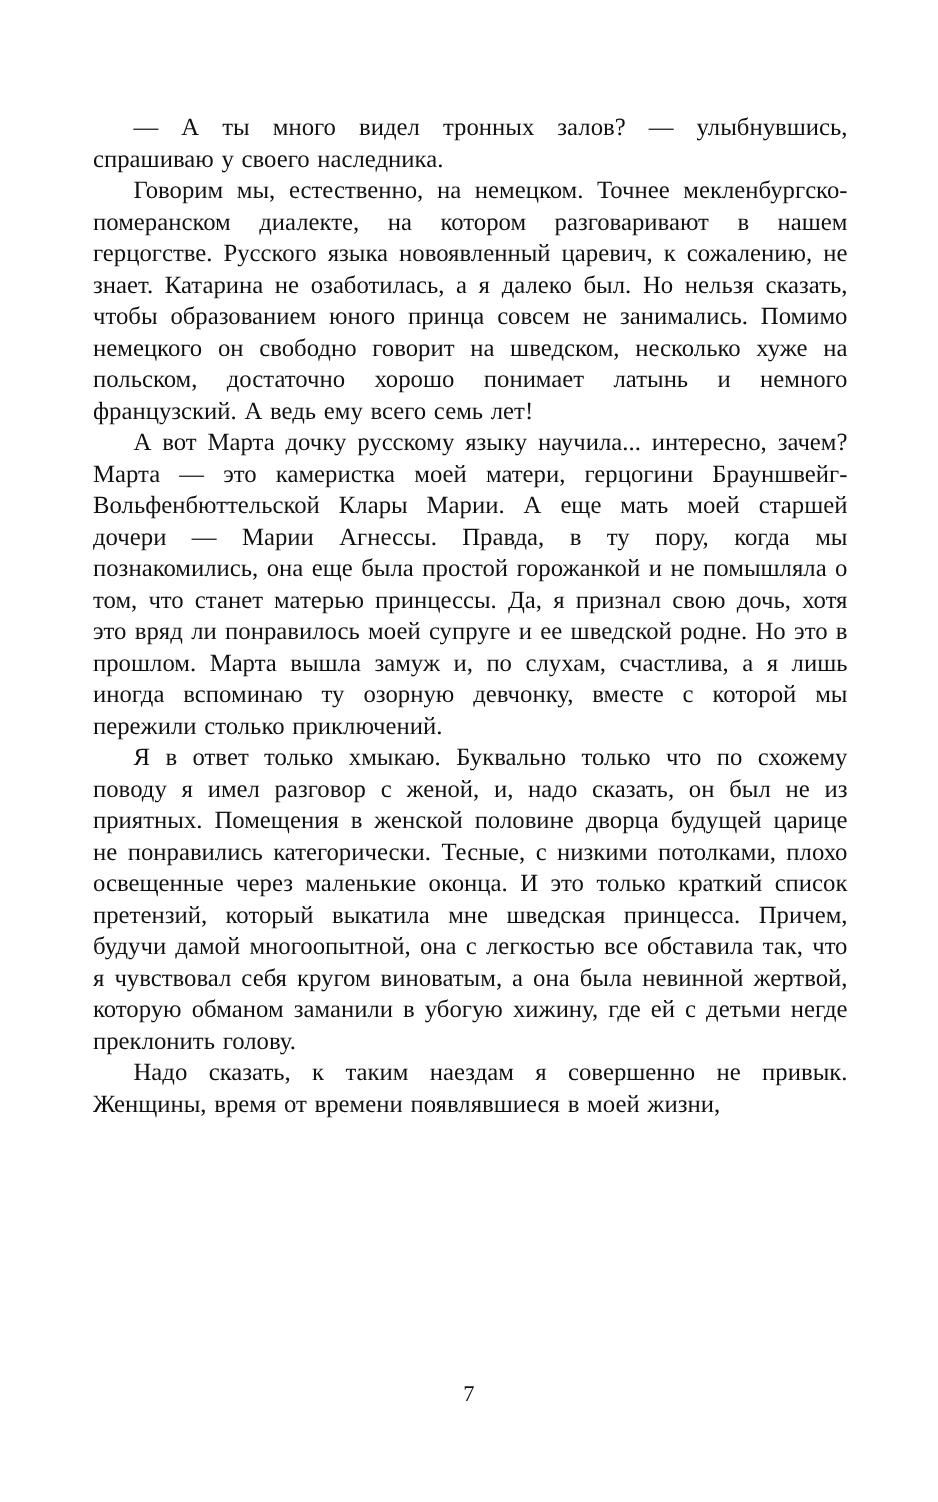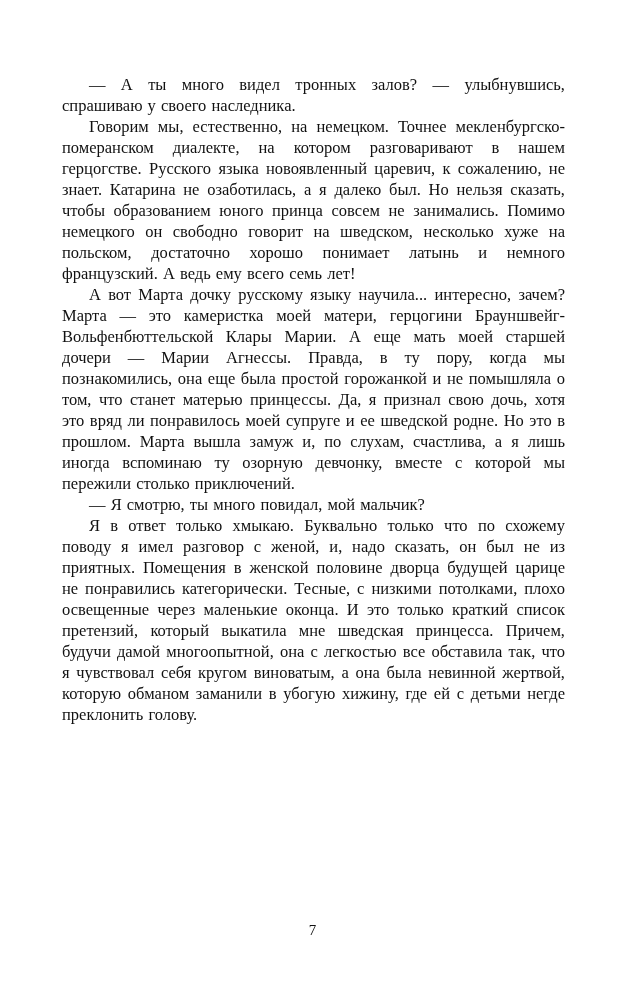--- a/index.html
+++ b/index.html
@@ -43,17 +43,17 @@
   }
 </style>
 </head>
 <body>
 
 <div class="page">
   <div class="text-block">
     <p>— А ты много видел тронных залов? — улыбнувшись, спрашиваю у своего наследника.</p>
     <p>Говорим мы, естественно, на немецком. Точнее мекленбургско-померанском диалекте, на котором разговаривают в нашем герцогстве. Русского языка новоявленный царевич, к сожалению, не знает. Катарина не озаботилась, а я далеко был. Но нельзя сказать, чтобы образованием юного принца совсем не занимались. Помимо немецкого он свободно говорит на шведском, несколько хуже на польском, достаточно хорошо понимает латынь и немного французский. А ведь ему всего семь лет!</p>
     <p>А вот Марта дочку русскому языку научила... интересно, зачем? Марта — это камеристка моей матери, герцогини Брауншвейг-Вольфенбюттельской Клары Марии. А еще мать моей старшей дочери — Марии Агнессы. Правда, в ту пору, когда мы познакомились, она еще была простой горожанкой и не помышляла о том, что станет матерью принцессы. Да, я признал свою дочь, хотя это вряд ли понравилось моей супруге и ее шведской родне. Но это в прошлом. Марта вышла замуж и, по слухам, счастлива, а я лишь иногда вспоминаю ту озорную девчонку, вместе с которой мы пережили столько приключений.</p>
-    <p>— Я смотрю, ты много повидал, мой мальчик?</p>
     <p>Я в ответ только хмыкаю. Буквально только что по схожему поводу я имел разговор с женой, и, надо сказать, он был не из приятных. Помещения в женской половине дворца будущей царице не понравились категорически. Тесные, с низкими потолками, плохо освещенные через маленькие оконца. И это только краткий список претензий, который выкатила мне шведская принцесса. Причем, будучи дамой многоопытной, она с легкостью все обставила так, что я чувствовал себя кругом виноватым, а она была невинной жертвой, которую обманом заманили в убогую хижину, где ей с детьми негде преклонить голову.</p>
+    <p>Надо сказать, к таким наездам я совершенно не привык. Женщины, время от времени появлявшиеся в моей жизни,</p>
   </div>
   <div class="page-number">7</div>
 </div>
 
 </body></html>

